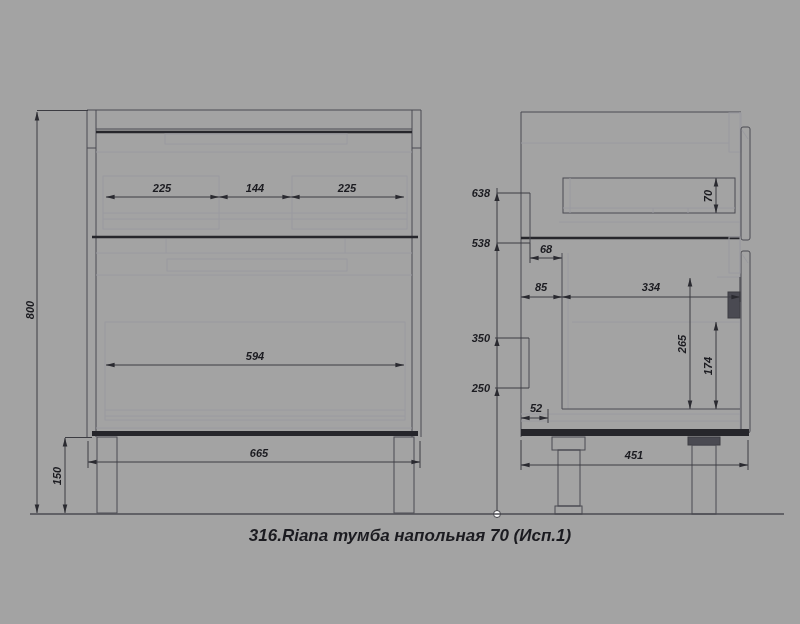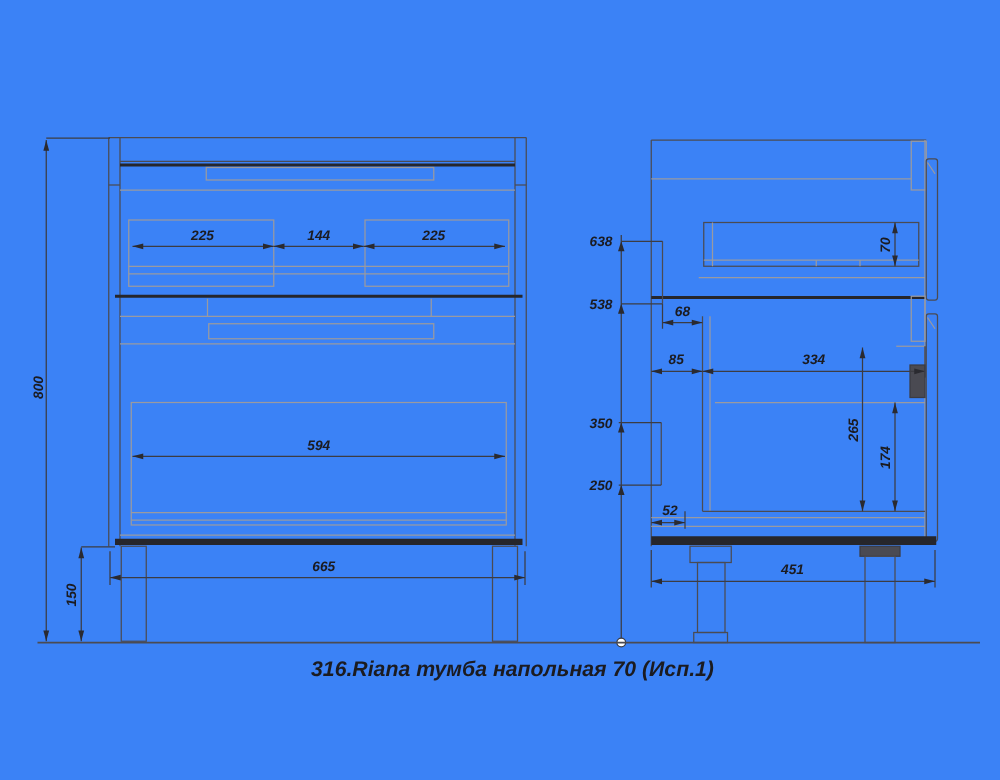--- a/index.html
+++ b/index.html
@@ -1,17 +1,17 @@
 <!DOCTYPE html>
 <html><head>
 <meta charset="utf-8">
 <style>
   html,body{margin:0;padding:0;background:#ffffff;}
   .stage{
-    position:relative;width:800px;height:624px;background:#3b82f6;overflow:hidden;
+    position:relative;width:800px;height:624px;background:#a3a3a3;overflow:hidden;
     font-family:"Liberation Sans",sans-serif;
   }
   svg{display:block}
   .ln{stroke:#4b4b52;stroke-width:1;fill:none}
   .lt{stroke:#9a9aa0;stroke-width:1;fill:none}
   .thk{stroke:#26262b;stroke-width:2.5;fill:none}
   .dim{stroke:#3c3c42;stroke-width:1;fill:none}
   .fill-dark{fill:#26262b;stroke:none}
   .fill-grey{fill:#4a4a52;stroke:#3c3c42}
   text.d{font:italic 700 11px "Liberation Sans",sans-serif;fill:#1b1b20}

